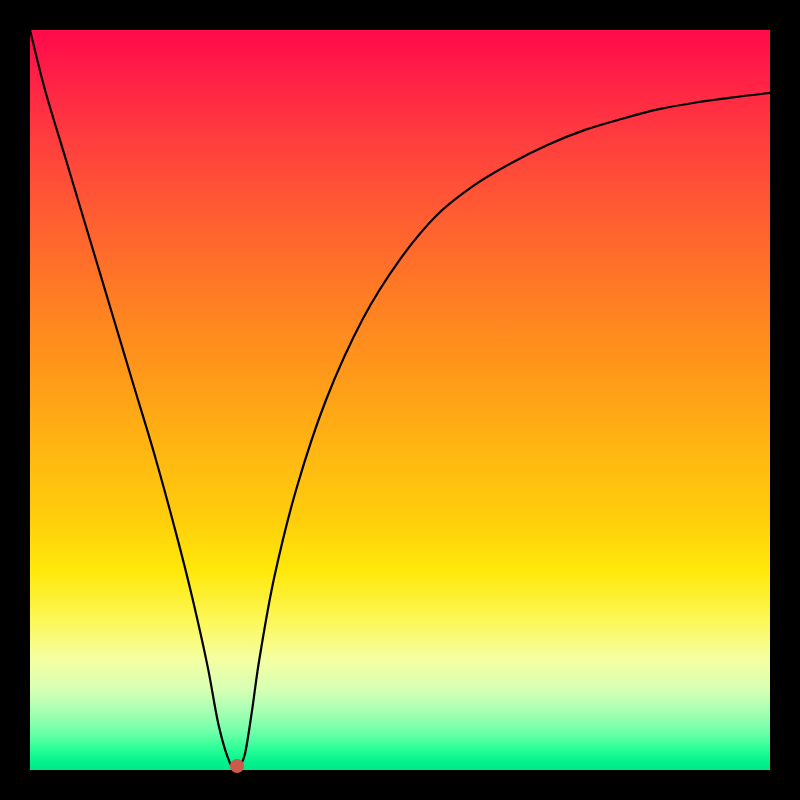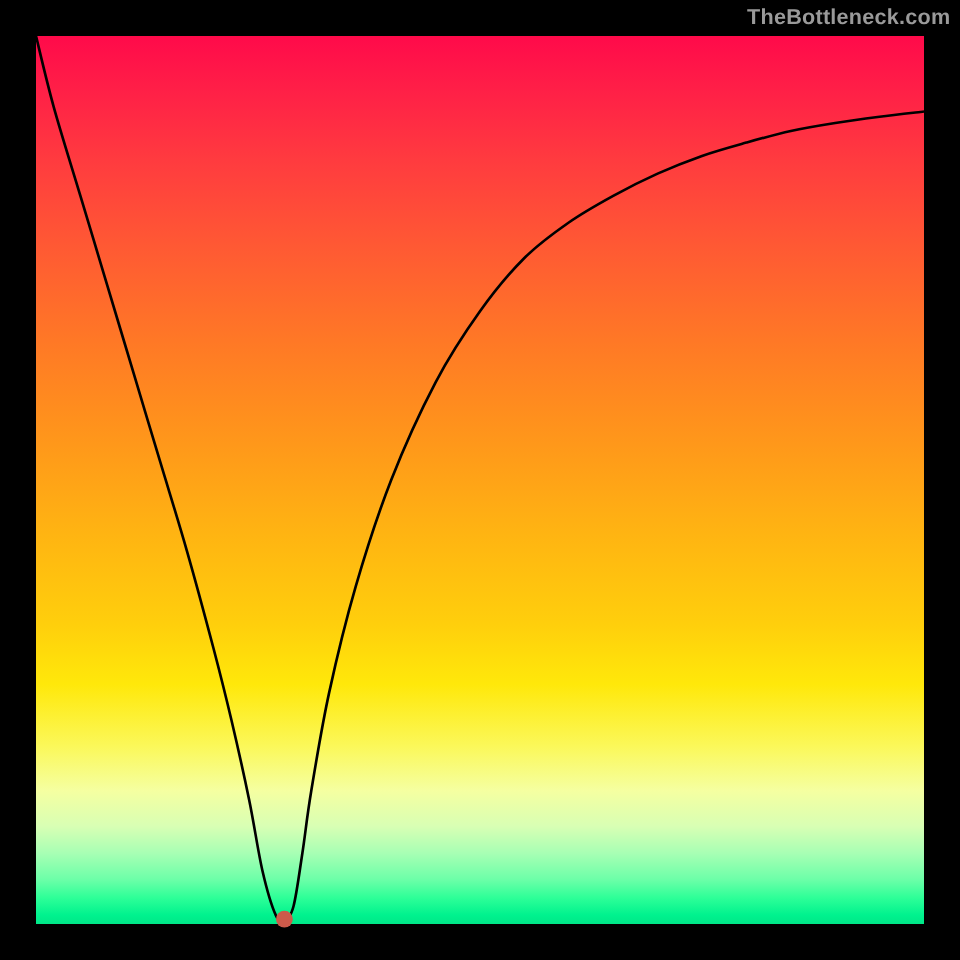--- a/index.html
+++ b/index.html
@@ -74,14 +74,13 @@
 </head>
 <body>
 
 <div class="frame">
   <div class="plot">
     <svg class="curve" viewBox="0 0 740 740" preserveAspectRatio="none">
       <path id="curve-path" d="M 0.00 0.00 C 2.47 9.87, 8.63 37.00, 14.80 59.20 C 20.97 81.40, 29.60 108.53, 37.00 133.20 C 44.40 157.87, 51.80 182.53, 59.20 207.20 C 66.60 231.87, 74.00 256.53, 81.40 281.20 C 88.80 305.87, 96.20 330.53, 103.60 355.20 C 111.00 379.87, 118.40 403.30, 125.80 429.20 C 133.20 455.10, 141.83 487.17, 148.00 510.60 C 154.17 534.03, 157.87 548.83, 162.80 569.80 C 167.73 590.77, 173.28 615.43, 177.60 636.40 C 181.92 657.37, 185.00 679.57, 188.70 695.60 C 192.40 711.63, 196.72 725.82, 199.80 732.60 C 202.88 739.38, 204.73 737.53, 207.20 736.30 C 209.67 735.07, 212.13 734.45, 214.60 725.20 C 217.07 715.95, 219.53 696.83, 222.00 680.80 C 224.47 664.77, 225.70 651.20, 229.40 629.00 C 233.10 606.80, 238.03 575.97, 244.20 547.60 C 250.37 519.23, 257.77 488.40, 266.40 458.80 C 275.03 429.20, 284.90 398.37, 296.00 370.00 C 307.10 341.63, 320.67 312.03, 333.00 288.60 C 345.33 265.17, 357.67 246.67, 370.00 229.40 C 382.33 212.13, 394.67 197.33, 407.00 185.00 C 419.33 172.67, 431.67 164.03, 444.00 155.40 C 456.33 146.77, 468.67 139.98, 481.00 133.20 C 493.33 126.42, 505.67 120.25, 518.00 114.70 C 530.33 109.15, 542.67 104.22, 555.00 99.90 C 567.33 95.58, 579.67 92.25, 592.00 88.80 C 604.33 85.35, 616.67 81.89, 629.00 79.18 C 641.33 76.47, 653.67 74.49, 666.00 72.52 C 678.33 70.55, 690.67 68.94, 703.00 67.34 C 715.33 65.74, 733.83 63.64, 740.00 62.90" fill="none" stroke="#000" stroke-width="2.2"></path>
     </svg>
     <div id="marker" class="marker" style="left: 207.2px; top: 736.3px; background: rgb(204, 90, 74);"></div>
   </div>
-  <div class="watermark">TheBottleneck.com</div>
 </div>
 
 </body></html>

